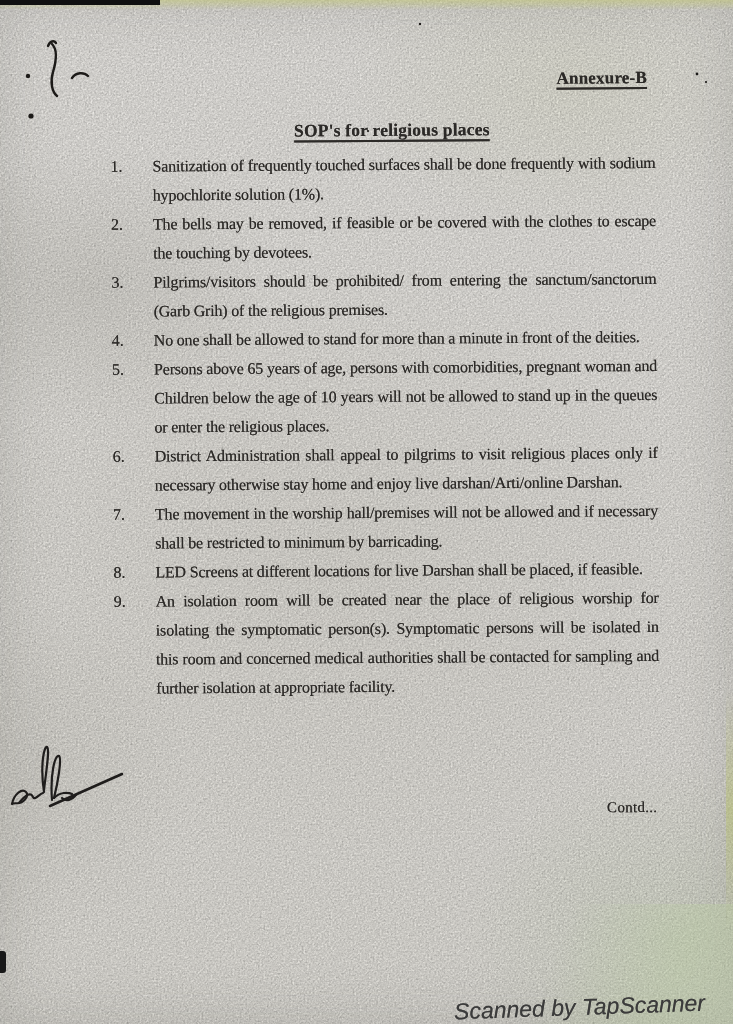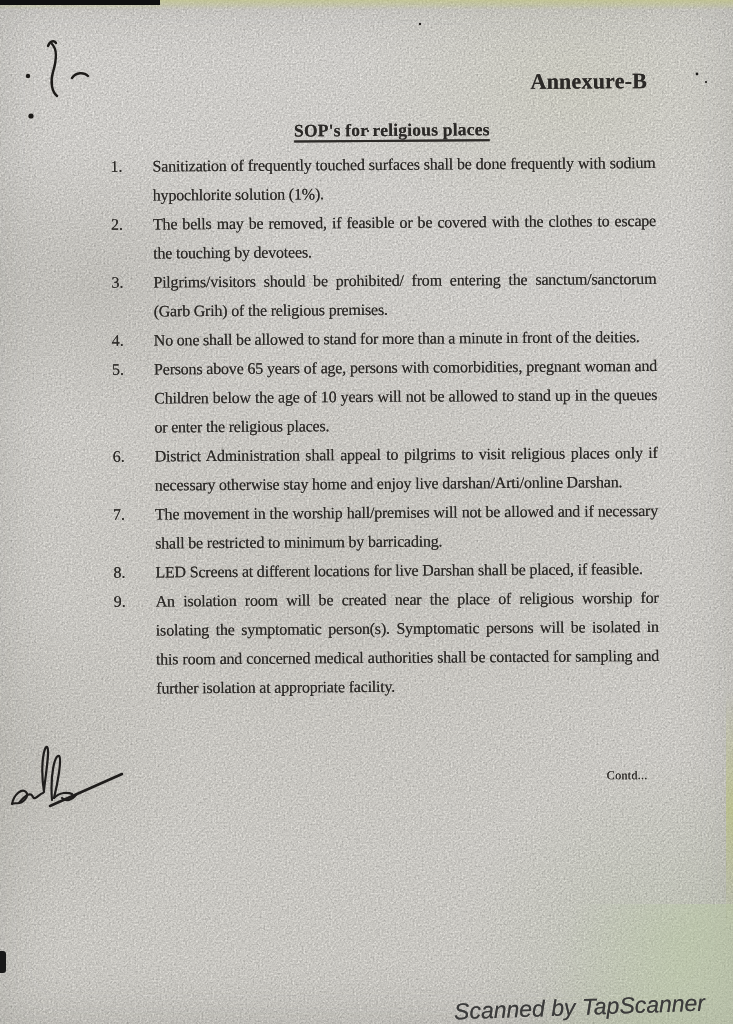--- a/index.html
+++ b/index.html
@@ -35,33 +35,33 @@
     position: absolute; right: 0; bottom: 0; width: 330px; height: 120px; pointer-events: none;
     background: linear-gradient(112deg, rgba(190,205,170,0) 45%, rgba(186,205,160,0.38) 80%);
   }
   .content {
     position: absolute; inset: 0;
     transform: rotate(-0.4deg);
     text-shadow: 0 0 0.6px rgba(52,48,44,0.85);
   }
   .annexure {
     position: absolute; top: 70px; right: 83px;
-    font-size: 22px; font-weight: bold; letter-spacing: 0.2px;
-    text-decoration-thickness: 2px; text-underline-offset: 4px;
+    font-size: 17px; font-weight: bold; letter-spacing: 0.2px;
+    text-decoration: underline; text-decoration-thickness: 2px; text-underline-offset: 4px;
   }
   .doc-title {
     position: absolute; top: 120px; left: 0; width: 100%; box-sizing: border-box; padding-left: 56px;
     text-align: center; font-size: 17.5px; font-weight: bold; letter-spacing: 0.2px;
     text-decoration: underline; text-decoration-thickness: 2px; text-underline-offset: 4px;
   }
   .sop-list { position: absolute; top: 150px; left: 113px; width: 545px; }
   .sop-item { display: flex; line-height: 29px; font-size: 16px; }
   .sop-item .num { flex: none; width: 42px; }
   .sop-item .txt { flex: 1; text-align: justify; letter-spacing: -0.2px; }
-  .contd { position: absolute; top: 770px; left: 605px; font-size: 12px; letter-spacing: 0.3px; }
+  .contd { position: absolute; top: 801px; left: 605px; font-size: 15px; letter-spacing: 0.3px; }
   .watermark {
     position: absolute; bottom: 3px; right: 28px;
     font-family: "Liberation Sans", sans-serif; font-style: italic;
     font-size: 23px; color: #3b3b3b; transform: rotate(-2deg);
     text-shadow: 0 0 0.5px rgba(60,60,60,0.7);
   }
   .artifacts { position: absolute; inset: 0; pointer-events: none; }
 </style>
 </head>
 <body>

